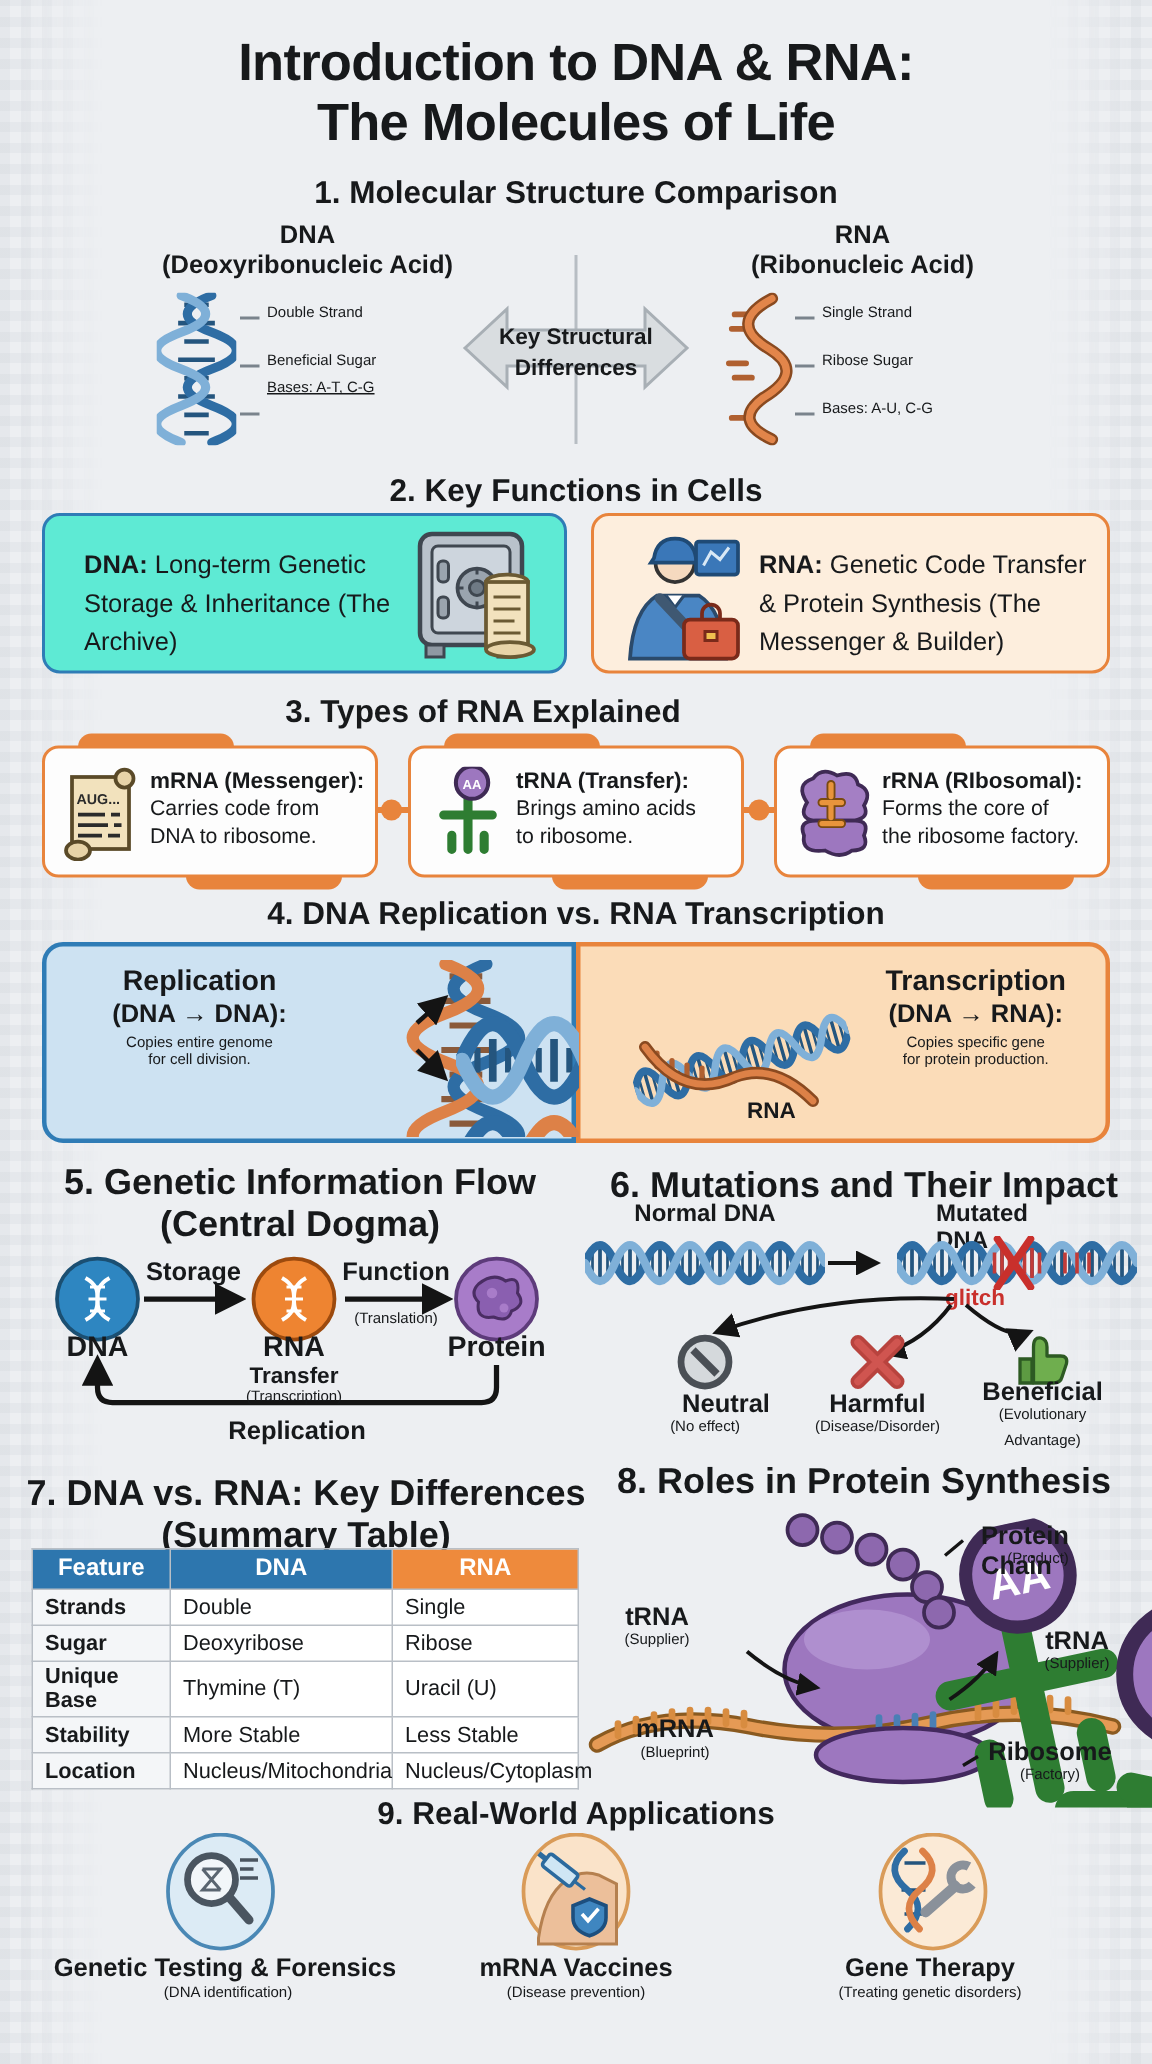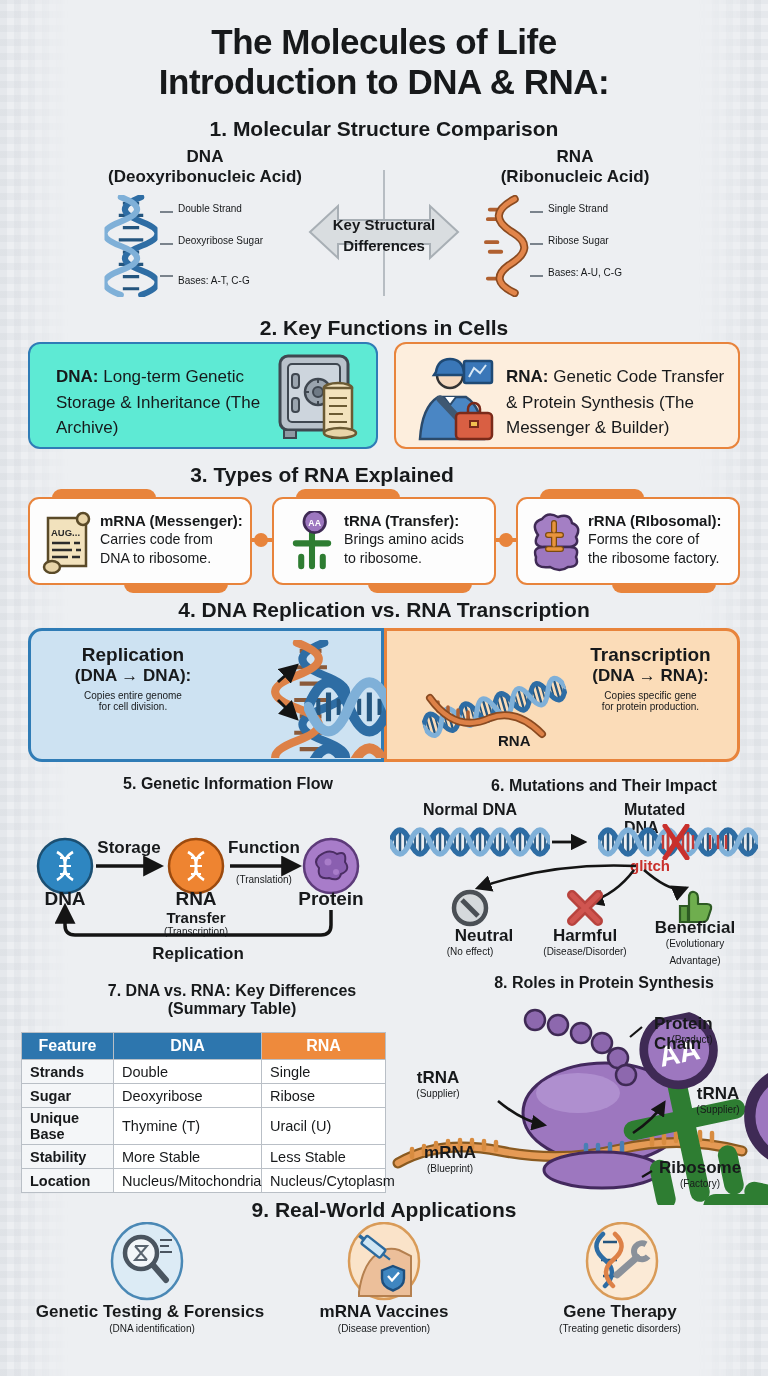--- a/index.html
+++ b/index.html
@@ -9,21 +9,21 @@
   .cx{transform:translateX(-50%);}
   .tc{text-align:center;}
   .b{font-weight:700;}
   .tex{position:absolute;top:0;bottom:0;width:70px;opacity:.55;pointer-events:none;
     background-image:repeating-linear-gradient(0deg, rgba(150,160,172,.16) 0 7px, transparent 7px 14px),
                      repeating-linear-gradient(90deg, rgba(150,160,172,.16) 0 7px, transparent 7px 14px);}
   .texL{left:0;-webkit-mask-image:linear-gradient(90deg,#000 20%,transparent);mask-image:linear-gradient(90deg,#000 20%,transparent);}
   .texR{right:0;-webkit-mask-image:linear-gradient(270deg,#000 20%,transparent);mask-image:linear-gradient(270deg,#000 20%,transparent);}
   .h1{font-size:35px;font-weight:700;line-height:1.14;letter-spacing:-.5px;}
   .sec{font-size:21px;font-weight:700;}
-  .sec2{font-size:16px;font-weight:700;padding-left:28px;}
+  .sec2{font-size:24px;font-weight:700;}
   .fbox{border-radius:12px;box-sizing:border-box;}
   .fbox.dna{background:#5eead4;border:2.5px solid #2f7cb6;}
   .fbox.rna{background:#fdeedd;border:2.5px solid #e8843c;}
   .card{position:absolute;width:224px;height:88px;}
   .card .tab{position:absolute;background:#e8843c;border-radius:9px;width:104px;height:22px;}
   .card .t1{left:24px;top:-8px;}
   .card .t2{right:24px;bottom:-8px;}
   .card .body{position:absolute;inset:0;background:#fdfdfd;border:2.5px solid #e8843c;border-radius:11px;box-sizing:border-box;}
   .conn{position:absolute;background:#e8843c;}
   .dot{position:absolute;width:14px;height:14px;border-radius:50%;background:#e8843c;}
@@ -83,39 +83,39 @@
       </symbol>
       <symbol id="trnaG" viewBox="0 0 34 46">
         <path d="M17,16V34 M5,24H29 M9,34V41 M17,34V41 M25,34V41" stroke="#2e7d32" stroke-width="4.5" fill="none" stroke-linecap="round"></path>
         <circle cx="19" cy="8" r="8" fill="#9d77bf" stroke="#3f2a55" stroke-width="2"></circle>
         <text x="19" y="11" text-anchor="middle" font-size="6.5" font-weight="bold" fill="#fff" font-family="Liberation Sans, sans-serif">AA</text>
       </symbol>
     </defs>
   </svg>
 
   <div class="abs h1 tc" style="left:0;top:22px;width:768px;">
+    <div>Introduction to DNA &amp; RNA:</div>
     <div>The Molecules of Life</div>
-    <div>Introduction to DNA &amp; RNA:</div>
   </div>
 
   <div class="abs sec tc" style="left:0;top:117px;width:768px;">1. Molecular Structure Comparison</div>
 
   <div class="abs lb17b tc" style="left:95px;top:147px;width:220px;">
     <div>DNA</div>
     <div>(Deoxyribonucleic Acid)</div>
   </div>
   <svg class="abs" style="left:104px;top:195px;" width="54" height="102" viewBox="0 0 52 100">
       <use href="#helixVB"></use>
     </svg>
   <div class="dash" style="left:160px;top:211px;width:13px;"></div>
   <div class="dash" style="left:160px;top:243px;width:13px;"></div>
   <div class="dash" style="left:160px;top:275px;width:13px;"></div>
   <div class="abs lb15" style="left:178px;top:203px;">Double Strand</div>
-  <div class="abs lb15" style="left:178px;top:235px;">Deoxyribose Sugar</div>
-  <div class="abs lb15" style="left:178px;top:275px;">Bases: A-T, C-G</div>
+  <div class="abs lb15" style="left:178px;top:235px;">Beneficial Sugar</div>
+  <div class="abs lb15" style="left:178px;top:253px;text-decoration:underline;">Bases: A-T, C-G</div>
 
   <div class="abs" style="left:383px;top:170px;width:2px;height:126px;background:#b7bdc3;"></div>
   <svg class="abs" style="left:308px;top:194px;" width="152" height="76">
     <polygon points="2,38 30,12 30,26 122,26 122,12 150,38 122,64 122,50 30,50 30,64" fill="#d9dde0" stroke="#a8afb5" stroke-width="2"></polygon>
   </svg>
   <div class="abs tc" style="left:308px;top:214px;width:152px;font-size:15px;font-weight:700;line-height:1.4;">
     <div>Key Structural</div>
     <div>Differences</div>
   </div>
 
@@ -273,20 +273,21 @@
     <div class="abs tc" style="left:540px;top:16px;width:165px;">
       <div class="lb19b">Transcription</div>
       <div class="lb17b">(DNA → RNA):</div>
       <div class="lb15" style="margin-top:4px;">Copies specific gene</div>
       <div class="lb15">for protein production.</div>
     </div>
   </div>
 
   <div class="abs sec2 tc" style="left:0;top:775px;width:400px;">
     <div>5. Genetic Information Flow</div>
+    <div>(Central Dogma)</div>
   </div>
 
   <svg class="abs" style="left:18px;top:830px;" width="350" height="140">
     <defs>
         <marker id="ah2" viewBox="0 0 10 10" refX="8" refY="5" markerWidth="6" markerHeight="6" orient="auto-start-reverse">
           <path d="M0,0L10,5L0,10z" fill="#141414"></path>
         </marker>
       </defs>
     <path d="M78,36 H142" stroke="#141414" stroke-width="3.5" marker-end="url(#ah2)" fill="none"></path>
     <path d="M212,36 H280" stroke="#141414" stroke-width="3.5" marker-end="url(#ah2)" fill="none"></path>

